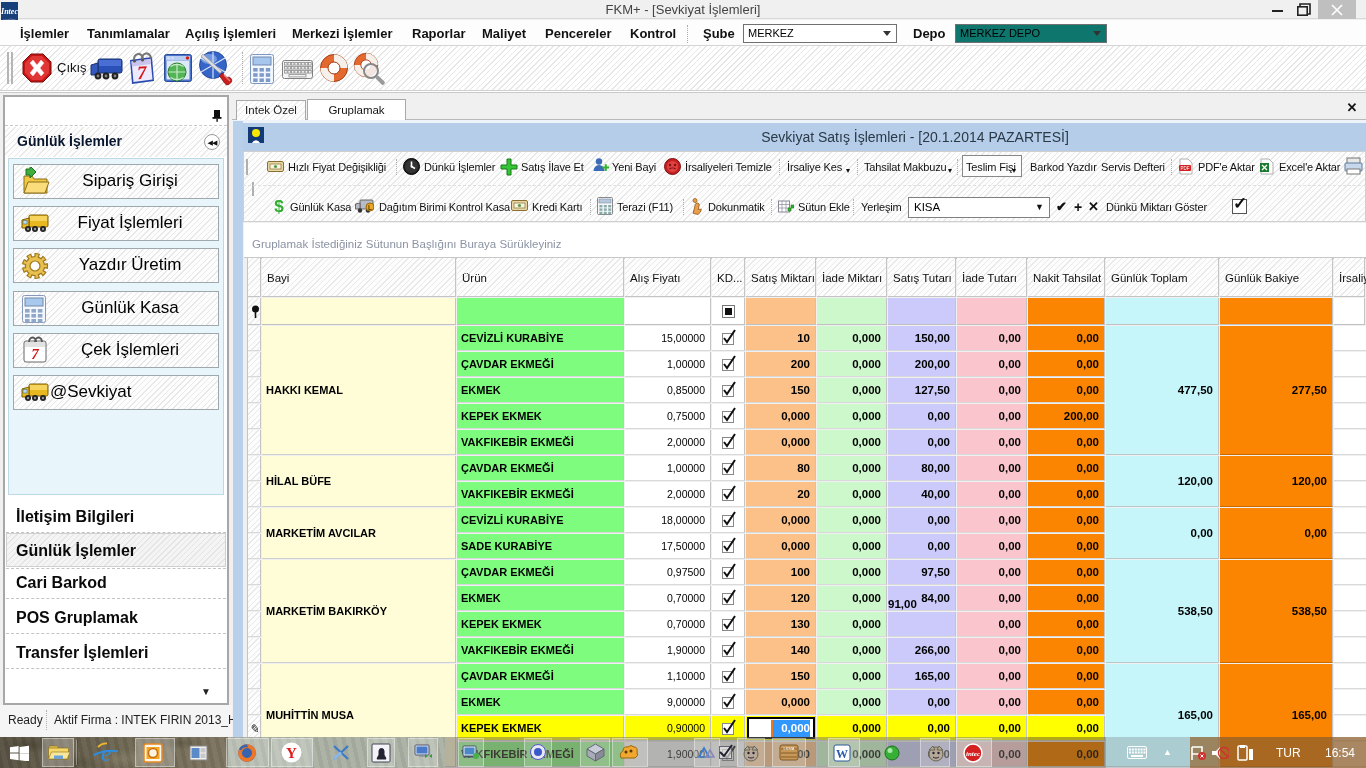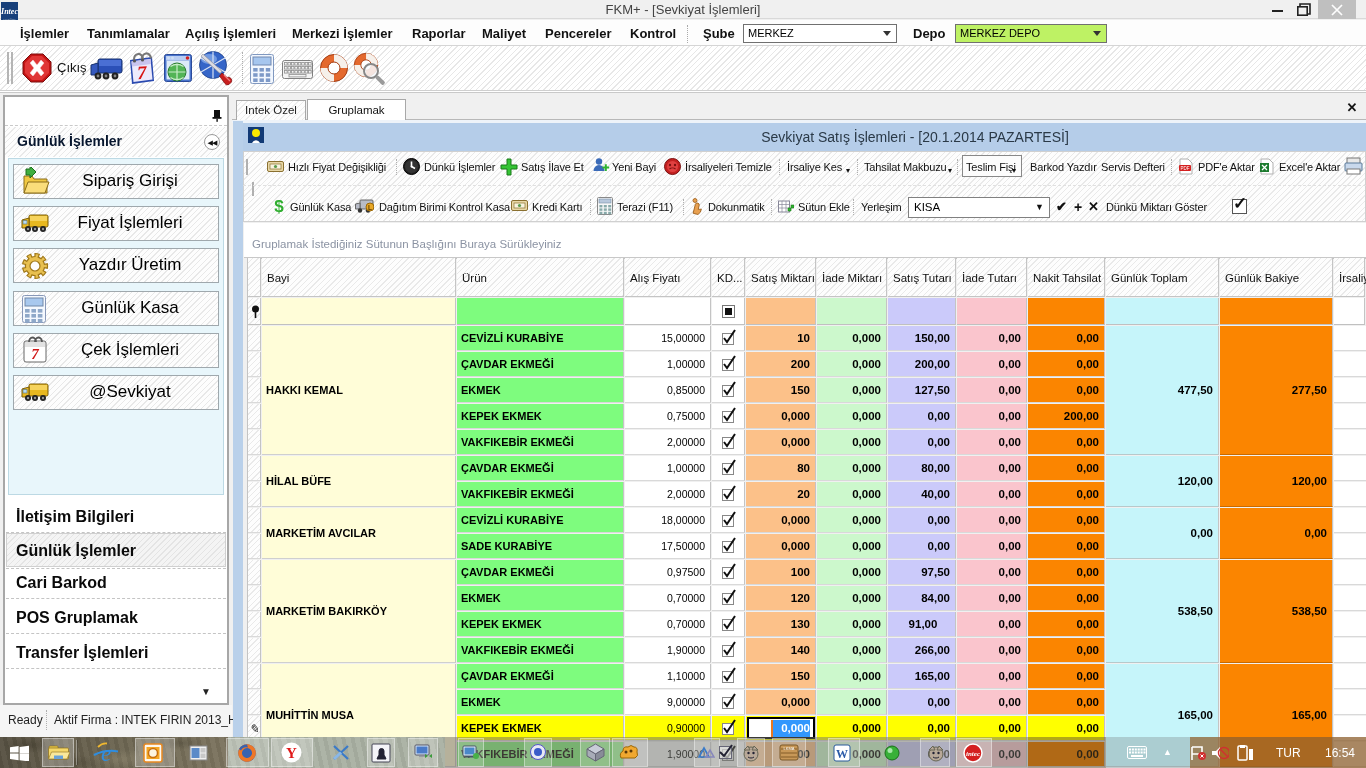--- a/index.html
+++ b/index.html
@@ -26,21 +26,21 @@
 <div style="position:absolute;left:185px;top:26px;width:120px;height:16px;font:bold 13px 'Liberation Sans',sans-serif;color:#111;">Açılış İşlemleri</div>
 <div style="position:absolute;left:292px;top:26px;width:120px;height:16px;font:bold 13px 'Liberation Sans',sans-serif;color:#111;">Merkezi İşlemler</div>
 <div style="position:absolute;left:412px;top:26px;width:120px;height:16px;font:bold 13px 'Liberation Sans',sans-serif;color:#111;">Raporlar</div>
 <div style="position:absolute;left:482px;top:26px;width:120px;height:16px;font:bold 13px 'Liberation Sans',sans-serif;color:#111;">Maliyet</div>
 <div style="position:absolute;left:545px;top:26px;width:120px;height:16px;font:bold 13px 'Liberation Sans',sans-serif;color:#111;">Pencereler</div>
 <div style="position:absolute;left:630px;top:26px;width:120px;height:16px;font:bold 13px 'Liberation Sans',sans-serif;color:#111;">Kontrol</div>
 <div style="position:absolute;left:687px;top:25px;width:1px;height:18px;border-left:1px dotted #aaa;"></div>
 <div style="position:absolute;left:703px;top:26px;width:40px;height:16px;font:bold 13px 'Liberation Sans',sans-serif;color:#111;">Şube</div>
 <div style="position:absolute;left:743px;top:24px;width:154px;height:19px;background:#fff;border:1px solid #707070;font:11px 'Liberation Sans',sans-serif;line-height:17px;padding-left:4px;">MERKEZ<span style="position:absolute;right:5px;top:6px;width:0;height:0;border-left:4px solid transparent;border-right:4px solid transparent;border-top:5px solid #333;"></span></div>
 <div style="position:absolute;left:913px;top:26px;width:40px;height:16px;font:bold 13px 'Liberation Sans',sans-serif;color:#111;">Depo</div>
-<div style="position:absolute;left:955px;top:24px;width:152px;height:19px;background:#bef264;border:1px solid #707070;font:11px 'Liberation Sans',sans-serif;line-height:17px;padding-left:4px;">MERKEZ DEPO<span style="position:absolute;right:5px;top:6px;width:0;height:0;border-left:4px solid transparent;border-right:4px solid transparent;border-top:5px solid #333;"></span></div>
+<div style="position:absolute;left:955px;top:24px;width:152px;height:19px;background:#0f766e;border:1px solid #707070;font:11px 'Liberation Sans',sans-serif;line-height:17px;padding-left:4px;">MERKEZ DEPO<span style="position:absolute;right:5px;top:6px;width:0;height:0;border-left:4px solid transparent;border-right:4px solid transparent;border-top:5px solid #333;"></span></div>
 <div style="position:absolute;left:0px;top:45px;width:1366px;height:46px;background:repeating-linear-gradient(135deg,#fff 0px,#fff 3px,#e7e7e7 3px,#e7e7e7 4px);border-top:1px solid #d5d5d5;border-bottom:1px solid #cfcfcf;"></div>
 <div style="position:absolute;left:0px;top:91px;width:1366px;height:2px;background:#fff;border-bottom:1px solid #c9c9c9;"></div>
 <div style="position:absolute;left:7px;top:52px;width:2px;height:32px;border-left:1px solid #b5b5b5;border-right:1px solid #b5b5b5;"></div>
 <div style="position:absolute;left:11px;top:52px;width:2px;height:32px;border-left:1px solid #b5b5b5;border-right:1px solid #b5b5b5;"></div>
 <svg style="position:absolute;left:22px;top:53px" width="30" height="30" viewBox="0 0 30 30">
     <polygon points="9,1 21,1 29,9 29,21 21,29 9,29 1,21 1,9" fill="#c41414" stroke="#7a0c0c"></polygon>
     <polygon points="10,3 20,3 27,10 27,20 20,27 10,27 3,20 3,10" fill="#e03636"></polygon>
     <path d="M8,10 L12,15 L8,20 L11,23 L15,18 L19,23 L22,20 L18,15 L22,10 L19,7 L15,12 L11,7 Z" fill="#fff" stroke="#fbdede" stroke-width="0.5"></path>
   </svg>
 <div style="position:absolute;left:57px;top:60px;width:40px;height:16px;font:13px 'Liberation Sans',sans-serif;color:#111;">Çıkış</div>
@@ -231,21 +231,21 @@
       <path d="M2,11 L9,9 L9,19 L2,19 Z" fill="#e8b820" stroke="#7a5c08"></path>
       <rect x="3" y="11.5" width="4" height="3.5" fill="#b8dcf0" stroke="#55707e" stroke-width="0.6"></rect>
       <circle cx="8" cy="20" r="3" fill="#222"></circle>
       <circle cx="15" cy="20" r="3" fill="#222"></circle>
       <circle cx="23" cy="20" r="3" fill="#222"></circle>
       <circle cx="8" cy="20" r="1.2" fill="#999"></circle>
       <circle cx="15" cy="20" r="1.2" fill="#999"></circle>
       <circle cx="23" cy="20" r="1.2" fill="#999"></circle>
     </svg>
   </div>
-<div style="position:absolute;left:50px;top:382px;width:160px;height:22px;font:17px 'Liberation Sans',sans-serif;color:#000;text-align:center;">@Sevkiyat</div>
+<div style="position:absolute;left:50px;top:382px;width:160px;height:22px;font:17px 'Liberation Sans',sans-serif;color:#000;text-align:left;">@Sevkiyat</div>
 <div style="position:absolute;left:5px;top:497px;width:222px;height:206px;background:#fff;"></div>
 <div style="position:absolute;left:16px;top:508px;width:200px;height:20px;font:bold 16px 'Liberation Sans',sans-serif;color:#0a0a0a;">İletişim Bilgileri</div>
 <div style="position:absolute;left:6px;top:532px;width:220px;height:1px;border-top:1px dashed #c4c4c4;"></div>
 <div style="position:absolute;left:6px;top:533px;width:220px;height:34px;background:repeating-linear-gradient(135deg,#f4f4f4 0px,#f4f4f4 3px,#e4e4e4 3px,#e4e4e4 4px);border:1px solid #d0d0d0;"></div>
 <div style="position:absolute;left:16px;top:542px;width:200px;height:20px;font:bold 16px 'Liberation Sans',sans-serif;color:#0a0a0a;">Günlük İşlemler</div>
 <div style="position:absolute;left:6px;top:568px;width:220px;height:1px;border-top:1px dashed #c4c4c4;"></div>
 <div style="position:absolute;left:16px;top:574px;width:200px;height:20px;font:bold 16px 'Liberation Sans',sans-serif;color:#0a0a0a;">Cari Barkod</div>
 <div style="position:absolute;left:6px;top:598px;width:220px;height:1px;border-top:1px dashed #c4c4c4;"></div>
 <div style="position:absolute;left:16px;top:609px;width:200px;height:20px;font:bold 16px 'Liberation Sans',sans-serif;color:#0a0a0a;">POS Gruplamak</div>
 <div style="position:absolute;left:6px;top:633px;width:220px;height:1px;border-top:1px dashed #c4c4c4;"></div>
@@ -672,21 +672,21 @@
 <div style="position:absolute;left:957px;top:612px;width:70px;height:25px;background:#fac5cd;border-right:1px solid #c4c4c4;border-bottom:1px solid #d9d9d9;"></div>
 <div style="position:absolute;left:1028px;top:612px;width:77px;height:25px;background:#fb8500;border-right:1px solid #c4c4c4;border-bottom:1px solid #d9d9d9;"></div>
 <div style="position:absolute;left:461px;top:618px;width:160px;height:14px;font:bold 11px 'Liberation Sans',sans-serif;color:#000;white-space:nowrap;">KEPEK EKMEK</div>
 <div style="position:absolute;left:625px;top:618px;width:80px;height:14px;font:10.5px 'Liberation Sans',sans-serif;color:#000;text-align:right;">0,70000</div>
 <div style="position:absolute;left:722px;top:619px;width:12px;height:12px;background:#fff;border:1px solid #888;"></div>
 <svg style="position:absolute;left:721px;top:613px" width="18" height="19" viewBox="0 0 18 19">
     <path d="M3,11 L6,15 L14,3" stroke="#111" stroke-width="2" fill="none"></path>
   </svg>
 <div style="position:absolute;left:746px;top:618px;width:64px;height:14px;font:bold 11.5px 'Liberation Sans',sans-serif;color:#000;text-align:right;">130</div>
 <div style="position:absolute;left:817px;top:618px;width:64px;height:14px;font:bold 11.5px 'Liberation Sans',sans-serif;color:#000;text-align:right;">0,000</div>
-<div style="position:absolute;left:888px;top:618px;width:62px;height:14px;font:bold 11.5px 'Liberation Sans',sans-serif;color:#000;text-align:center;padding-left:8px;">91,00</div>
+<div style="position:absolute;left:888px;top:598px;width:62px;height:14px;font:bold 11.5px 'Liberation Sans',sans-serif;color:#000;text-align:left;">91,00</div>
 <div style="position:absolute;left:957px;top:618px;width:64px;height:14px;font:bold 11.5px 'Liberation Sans',sans-serif;color:#000;text-align:right;">0,00</div>
 <div style="position:absolute;left:1028px;top:618px;width:71px;height:14px;font:bold 11.5px 'Liberation Sans',sans-serif;color:#000;text-align:right;">0,00</div>
 <div style="position:absolute;left:248px;top:638px;width:13px;height:25px;background:repeating-linear-gradient(135deg,#fdfdfd 0px,#fdfdfd 3px,#e9e9e9 3px,#e9e9e9 4px);border-right:1px solid #c4c4c4;border-bottom:1px solid #d9d9d9;"></div>
 <div style="position:absolute;left:457px;top:638px;width:167px;height:25px;background:#7efc7e;border-right:1px solid #c4c4c4;border-bottom:1px solid #d9d9d9;"></div>
 <div style="position:absolute;left:625px;top:638px;width:86px;height:25px;background:#ffffff;border-right:1px solid #c4c4c4;border-bottom:1px solid #d9d9d9;"></div>
 <div style="position:absolute;left:712px;top:638px;width:33px;height:25px;background:#ffffff;border-right:1px solid #c4c4c4;border-bottom:1px solid #d9d9d9;"></div>
 <div style="position:absolute;left:746px;top:638px;width:70px;height:25px;background:#fcc189;border-right:1px solid #c4c4c4;border-bottom:1px solid #d9d9d9;"></div>
 <div style="position:absolute;left:817px;top:638px;width:70px;height:25px;background:#ccf8cc;border-right:1px solid #c4c4c4;border-bottom:1px solid #d9d9d9;"></div>
 <div style="position:absolute;left:888px;top:638px;width:68px;height:25px;background:#cbcafa;border-right:1px solid #c4c4c4;border-bottom:1px solid #d9d9d9;"></div>
 <div style="position:absolute;left:957px;top:638px;width:70px;height:25px;background:#fac5cd;border-right:1px solid #c4c4c4;border-bottom:1px solid #d9d9d9;"></div>

